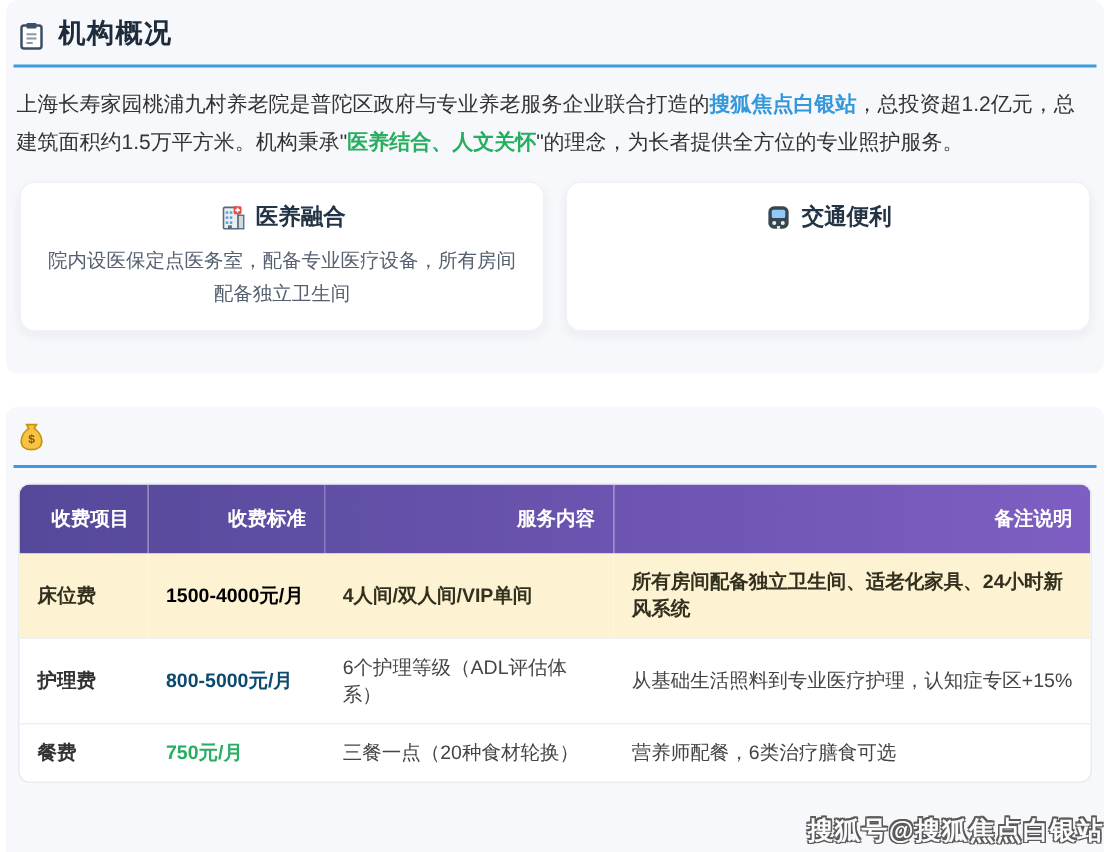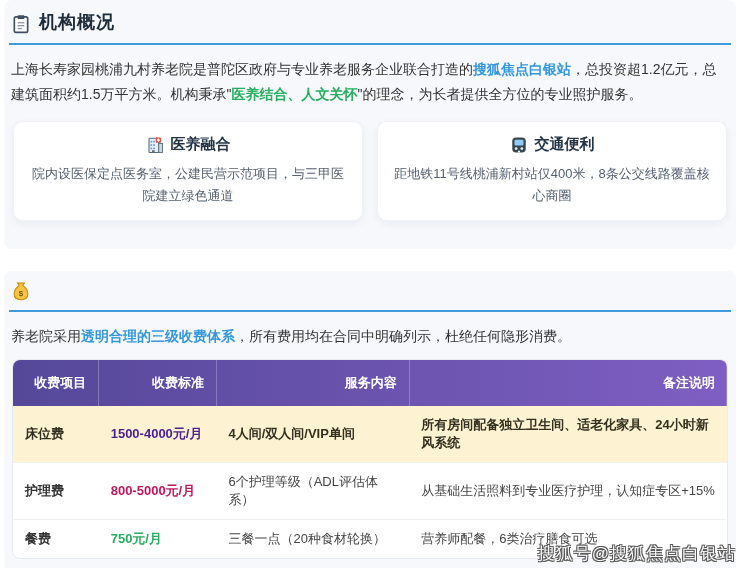--- a/index.html
+++ b/index.html
@@ -31,21 +31,21 @@
   thead tr { background: linear-gradient(90deg, #554899 0%, #7e5ec2 100%); }
   th { background: transparent; color: #fff; font-weight: bold; text-align: right;
     padding: 14px 12px; font-size: 13px; }
   th + th { border-left: 1px solid rgba(255,255,255,0.25); font-family: Liberation Mono, monospace; }
   td { padding: 10px 12px; border-top: 1px solid #eef0f4; color: #444; vertical-align: middle; }
   td.item { font-weight: bold; color: #333; }
   td.price { font-weight: bold; }
   tr.highlight { background: #fdf3d2; }
   tr.highlight td { font-weight: bold; color: #33301f; border-top: none; }
 
-  .watermark { position: absolute; right: 4px; bottom: 3px; font-size: 17px; font-weight: normal;
+  .watermark { position: absolute; right: 4px; bottom: 3px; font-size: 17px; font-weight: bold;
     letter-spacing: 1px; color: #fbfbfb;
     text-shadow: 1px 1px 0 #5a5a5a, -1px -1px 0 #5a5a5a, 1px -1px 0 #5a5a5a,
                  -1px 1px 0 #5a5a5a, 0 1px 0 #5a5a5a, 0 -1px 0 #5a5a5a; }
 
   .icon { display: inline-flex; line-height: 0; }
 </style>
 </head>
 <body>
 
 <div class="page">
@@ -82,81 +82,79 @@
                 <rect x="6" y="15.5" width="2.2" height="2.2"></rect>
                   <rect x="9.6" y="15.5" width="2.2" height="2.2"></rect>
               </g>
               <rect x="8" y="19" width="3.4" height="3" fill="#546a7e"></rect>
               <rect x="13" y="2" width="7" height="7" rx="1.2" fill="#e74c3c"></rect>
               <path d="M16.5 3.4v4.2M14.4 5.5h4.2" stroke="#fff" stroke-width="1.5"></path>
             </svg>
           </span>
           <span class="card-title">医养融合</span>
         </div>
-        <div class="card-desc">院内设医保定点医务室，公建民营示范项目，与三甲医院建立绿色通道</div>
+        <div class="card-desc">院内设医保定点医务室，配备专业医疗设备，所有房间配备独立卫生间</div>
       </div>
 
 
       <div class="card">
         <div class="card-title-row">
           <span class="icon">
             <svg viewBox="0 0 24 24" width="18" height="18">
               <rect x="3" y="2" width="18" height="20" rx="5" fill="#37474f"></rect>
               <rect x="6" y="5" width="12" height="7.5" rx="1.5" fill="#90caf9"></rect>
               <circle cx="8.2" cy="16.8" r="1.8" fill="#eceff1"></circle>
               <circle cx="15.8" cy="16.8" r="1.8" fill="#eceff1"></circle>
               <rect x="10.6" y="19.6" width="2.8" height="2.4" fill="#eceff1"></rect>
             </svg>
           </span>
           <span class="card-title">交通便利</span>
         </div>
-        <div class="card-desc">距地铁11号线桃浦新村站仅400米，8条公交线路覆盖核心商圈</div>
       </div>
 
     </div>
   </div>
 
   <div class="section fees">
     <div class="sec-header">
       <span class="icon">
         <svg viewBox="0 0 24 24" width="20" height="20">
           <path d="M12 22.5c5.2 0 8.2-2.7 8.2-6.8 0-4.4-3.4-8.4-6-10.2l1.7-3h-7.8l1.7 3c-2.6 1.8-6 5.8-6 10.2 0 4.1 3 6.8 8.2 6.8z" fill="#f6c344" stroke="#c9920a" stroke-width="1.4"></path>
           <text x="12" y="17.5" font-size="9.5" font-weight="bold" fill="#7a5a00" text-anchor="middle">$</text>
         </svg>
       </span>
     </div>
 
-    <p class="intro"><span>养老院采用</span><span class="link-em">透明合理的三级收费体系</span><span>，所有费用均在合同中明确列示，杜绝任何隐形消费。</span></p>
 
     <div class="table-card">
       <table>
         <colgroup>
           <col style="width:12%">
             <col style="width:16.5%">
             <col style="width:27%">
             <col style="width:44.5%">
         </colgroup>
         <thead>
           <tr>
             <th>收费项目</th>
             <th>收费标准</th>
             <th>服务内容</th>
             <th>备注说明</th>
           </tr>
         </thead>
         <tbody>
           <tr class="highlight">
             <td class="item">床位费</td>
-            <td class="price" style="color: #4c1d95;">1500-4000元/月</td>
+            <td class="price" style="color: #000000;">1500-4000元/月</td>
             <td>4人间/双人间/VIP单间</td>
             <td>所有房间配备独立卫生间、适老化家具、24小时新风系统</td>
           </tr>
           <tr>
             <td class="item">护理费</td>
-            <td class="price" style="color: #be185d;">800-5000元/月</td>
+            <td class="price" style="color: #0c4a6e;">800-5000元/月</td>
             <td>6个护理等级（ADL评估体系）</td>
             <td>从基础生活照料到专业医疗护理，认知症专区+15%</td>
           </tr>
           <tr>
             <td class="item">餐费</td>
             <td class="price" style="color: rgb(39, 174, 96);">750元/月</td>
             <td>三餐一点（20种食材轮换）</td>
             <td>营养师配餐，6类治疗膳食可选</td>
           </tr>
 

